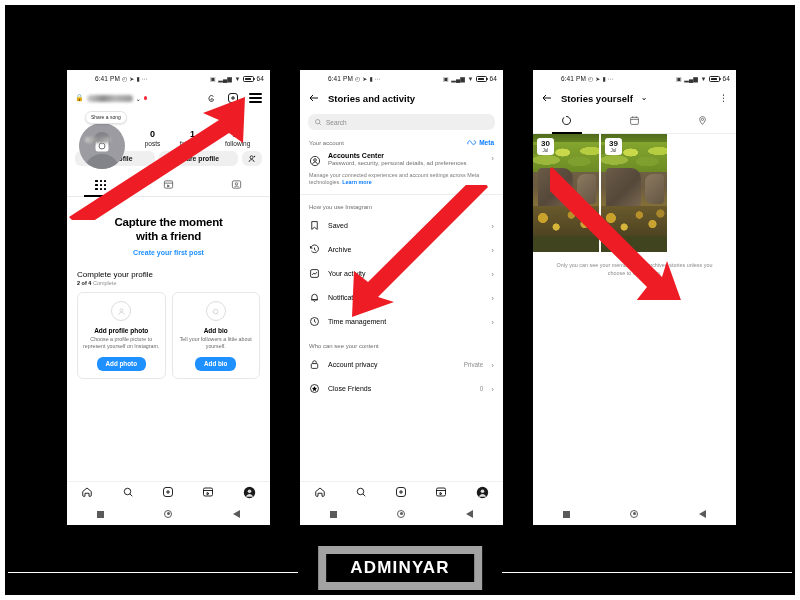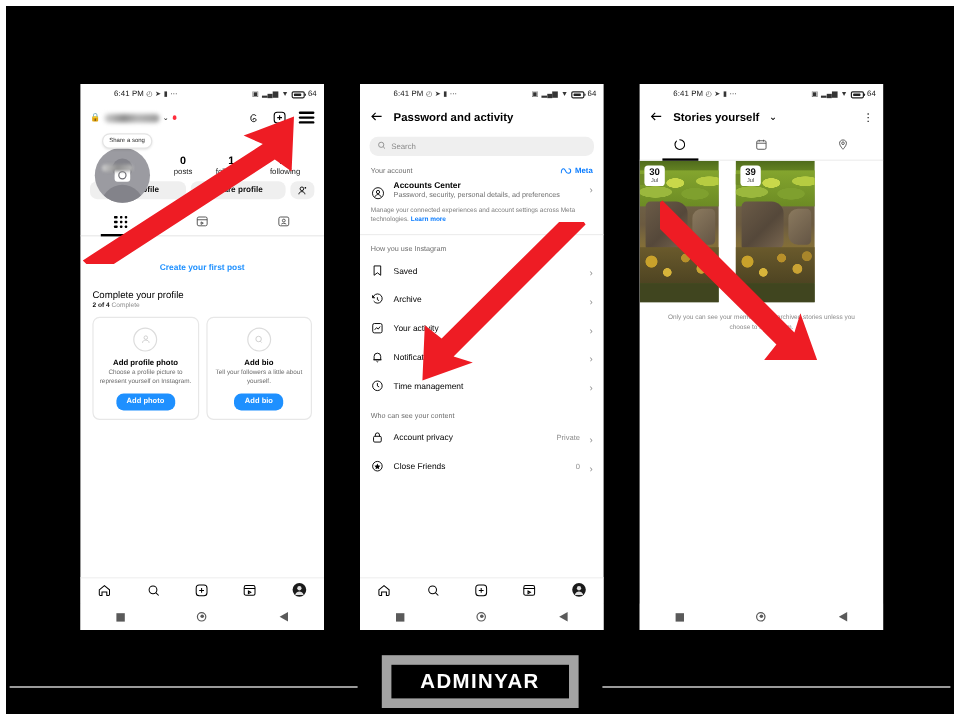--- a/index.html
+++ b/index.html
@@ -140,21 +140,21 @@
   .note a { color:#0a7cff; font-weight:bold; }
   .divider { height:1px; background:#ededed; margin:7px 0 0 0;}
   .mrow { display:flex; align-items:center; gap:8px; padding:0 9px; height:24px; }
   .mrow .lbl { flex:1; font-size:7px; }
   .mrow .val { font-size:6.3px; color:#8e8e8e; }
 
   
   .sa-tabs { display:flex; border-bottom:1px solid #eee; }
   .sa-tab { flex:1; height:24px; display:flex; align-items:center; justify-content:center; position:relative;}
   .sa-tab.active:after{content:"";position:absolute;bottom:-1px;left:50%;transform:translateX(-50%);width:30px;height:2px;background:#000;}
-  .thumbs { display:flex; gap:14px; padding:0; }
+  .thumbs { display:flex; gap:2px; padding:0; }
   .thumb { position:relative; width:66px; height:118px; overflow:hidden; }
   .thumb .sky { position:absolute;inset:0;
     background:
       linear-gradient(180deg,#4f6b1c 0%,#6d8c25 10%,#8aa434 18%, #6e6046 30%,
                       #6b5a40 45%, #7d6a3b 56%, #8a7334 66%, #6d5c2c 78%, #4d5a25 88%, #3f4a20 100%);
   }
   .thumb .leafy { position:absolute; left:0; right:0; top:8px; height:30px;
     background:radial-gradient(ellipse at 20% 60%, #9bb83d 0 18%, transparent 19%),
                radial-gradient(ellipse at 45% 35%, #c9d84a 0 14%, transparent 15%),
                radial-gradient(ellipse at 70% 65%, #7fa02e 0 17%, transparent 18%),
@@ -317,20 +317,24 @@
           <svg width="11" height="11" viewBox="0 0 24 24" fill="none" stroke="#444" stroke-width="1.6">
             <rect x="3" y="4" width="18" height="16" rx="3"></rect>
               <circle cx="12" cy="10.5" r="2.6"></circle>
               <path d="M7.5 17c1-2 7-2 9 0"></path>
           </svg>
         </span>
       </div>
     </div>
 
     <div class="capture">
+      <h2>
+        <span>Capture the moment</span><br>
+        <span>with a friend</span>
+      </h2>
       <a>Create your first post</a>
     </div>
 
     <div class="complete">
       <h3>Complete your profile</h3>
       <div class="prog">
         <b>2 of 4</b>
         <i>Complete</i>
       </div>
     </div>
@@ -421,21 +425,21 @@
         <span>64</span>
       </div>
     </div>
 
     <div class="navbar">
       <span>
         <svg width="12" height="12" viewBox="0 0 24 24" fill="none" stroke="#000" stroke-width="1.9">
             <path d="M20 12H4M10 6l-6 6 6 6"></path>
           </svg>
       </span>
-      <span class="nav-title">Password and activity</span>
+      <span class="nav-title">Stories and activity</span>
     </div>
 
     <div class="search">
       <span>
         <svg width="8" height="8" viewBox="0 0 24 24" fill="none" stroke="#8a8a8a" stroke-width="2.2">
             <circle cx="11" cy="11" r="6.5"></circle>
             <path d="M16 16l4.5 4.5"></path>
           </svg>
       </span>
       <span>Search</span>

